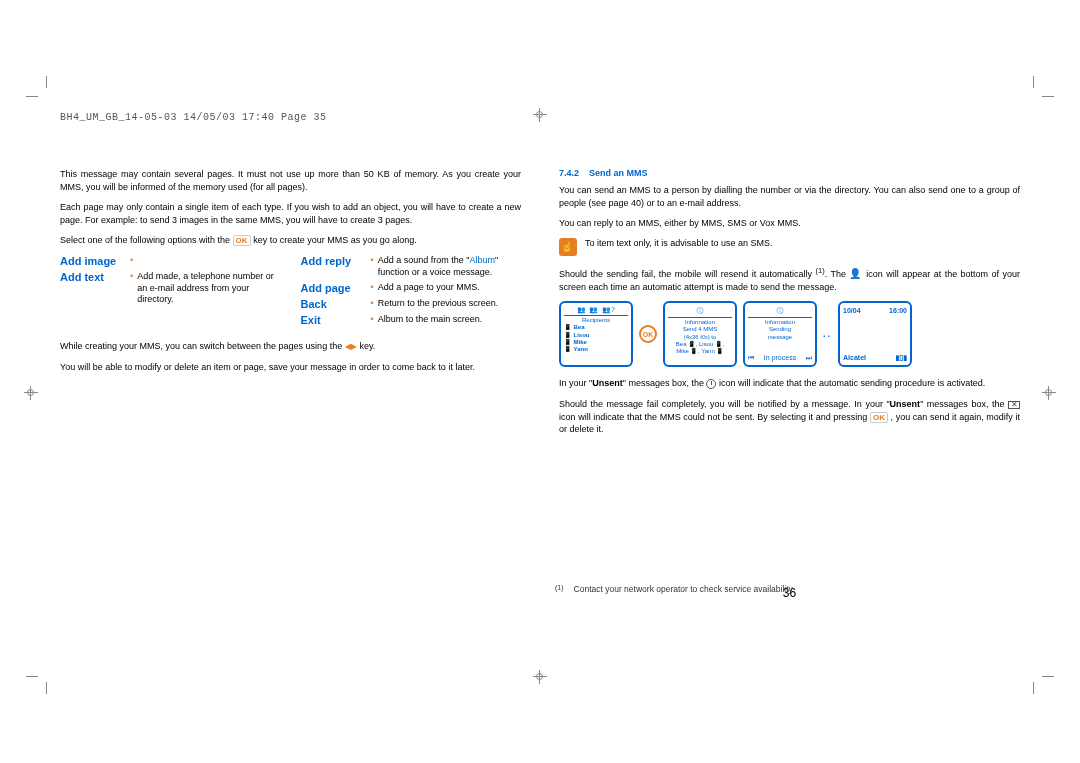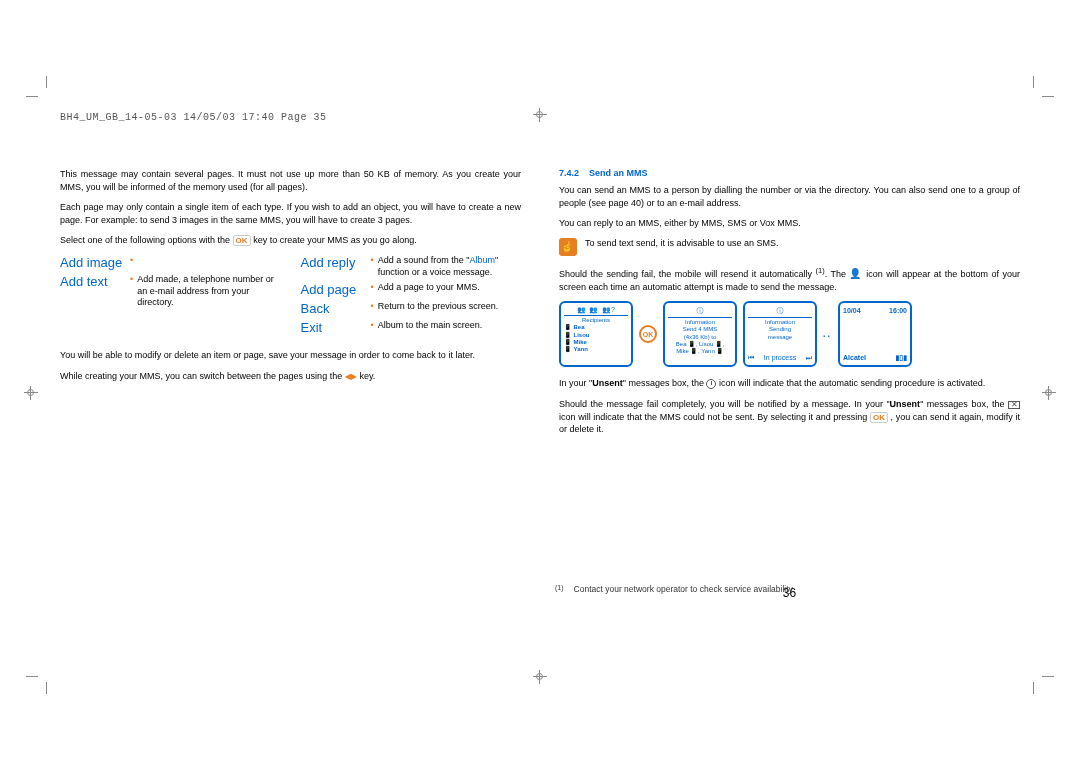--- a/index.html
+++ b/index.html
@@ -53,21 +53,21 @@
   .blue-bold { color: #0066cc; font-weight: normal; }
 
   .options-grid {
     display: flex;
     gap: 20px;
     margin-top: 4px;
     margin-bottom: 10px;
   }
   .opt-col { flex: 1; }
   .opt-row { display: flex; margin-bottom: 4px; align-items: flex-start; }
-  .opt-label { width: 70px; font-weight: normal; color: #0066cc; font-size: 13px; flex-shrink: 0; }
+  .opt-label { width: 70px; font-weight: bold; color: #0066cc; font-size: 11px; flex-shrink: 0; }
   .opt-bullet { color: #e67e22; margin-right: 4px; flex-shrink: 0; }
   .opt-desc { flex: 1; line-height: 1.3; }
 
   .arrow-icon {
     display: inline-block;
     color: #e67e22;
     font-size: 8px;
   }
 
   .section-head { font-weight: bold; color: #0066cc; margin-bottom: 6px; display: flex; gap: 10px; }
@@ -186,40 +186,40 @@
           <div class="opt-desc">Return to the previous screen.</div>
         </div>
         <div class="opt-row">
           <div class="opt-label">Exit</div>
           <div class="opt-bullet">•</div>
           <div class="opt-desc">Album to the main screen.</div>
         </div>
       </div>
     </div>
 
-    <p>You will be able to modify or delete an item or page, save your message in order to come back to it later.</p>
     <p>
       <span>While creating your MMS, you can switch between the pages using the </span>
       <span class="arrow-icon">◀▶</span>
       <span> key.</span>
     </p>
+    <p>You will be able to modify or delete an item or page, save your message in order to come back to it later.</p>
 
   </div>
 
   <div class="page-right">
     <div class="section-head">
       <span>7.4.2</span>
       <span>Send an MMS</span>
     </div>
     <p>You can send an MMS to a person by dialling the number or via the directory. You can also send one to a group of people (see page 40) or to an e-mail address.</p>
     <p>You can reply to an MMS, either by MMS, SMS or Vox MMS.</p>
 
     <div class="tip-row">
       <div class="tip-icon">☝</div>
-      <div>To send text send, it is advisable to use an SMS.</div>
+      <div>To item text only, it is advisable to use an SMS.</div>
     </div>
 
     <p>
       <span>Should the sending fail, the mobile will resend it automatically </span><sup>(1)</sup><span>. The </span>
       <span class="person-icon">👤</span>
       <span> icon will appear at the bottom of your screen each time an automatic attempt is made to send the message.</span>
     </p>
 
     <div class="screens-row">
       <div class="screen">

